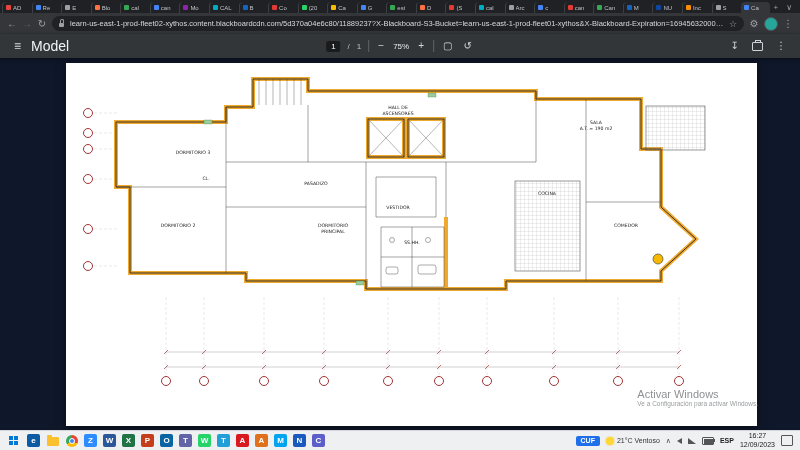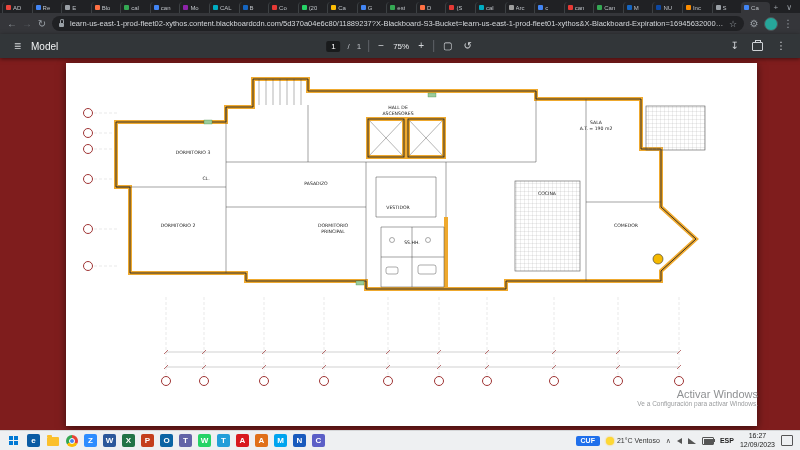--- a/index.html
+++ b/index.html
@@ -33,33 +33,33 @@
     text-overflow:ellipsis;flex:1;min-width:0;}
   .star{color:#9aa0a6;font-size:9px;flex:none;}
   .avatar{width:12px;height:12px;border-radius:50%;background:#26a69a;flex:none;border:1px solid #4e5256;}
 
   
   .pdf-toolbar{position:absolute;top:34px;left:0;right:0;height:24px;background:#323639;
     display:flex;align-items:center;padding:0 12px;color:#e8eaed;
     box-shadow:0 1px 4px rgba(0,0,0,.5);z-index:2;}
   .pt-icon{color:#d6d9dc;font-size:10px;line-height:1;padding:0 2px;}
   .pt-icon.menu{font-size:12px;margin-right:8px;}
-  .pt-title{font-size:10px;color:#f1f3f4;}
+  .pt-title{font-size:14px;color:#f1f3f4;}
   .pdf-center{position:absolute;left:50%;transform:translateX(-50%);display:flex;
     align-items:center;gap:7px;font-size:8px;}
   .page-box{background:#191b1c;padding:1px 5px;border-radius:2px;font-size:8px;color:#fff;}
   .pt-dim{color:#bdc1c6;font-size:8px;}
   .vsep{width:1px;height:12px;background:#5f6368;}
   .zoom-level{font-size:8px;color:#e8eaed;}
   .pdf-right{margin-left:auto;display:flex;align-items:center;gap:11px;}
   .print-icon{width:9px;height:7px;border:1px solid #cfd2d6;border-radius:1px;position:relative;display:inline-block;}
   .print-icon::before{content:"";position:absolute;top:-3px;left:2px;width:4px;height:2px;border:1px solid #cfd2d6;border-bottom:none;}
 
   
-  .content{position:absolute;top:58px;bottom:19px;left:0;right:0;background:#7f1d1d;overflow:hidden;text-align:right;}
+  .content{position:absolute;top:58px;bottom:19px;left:0;right:0;background:#0f172a;overflow:hidden;}
   .page{position:absolute;left:66px;top:5px;width:691px;height:363px;background:#ffffff;
     box-shadow:0 2px 8px rgba(0,0,0,.55);}
   #plan-svg{position:absolute;left:10px;top:4px;width:666px;height:340px;}
   #plan-svg .dash{stroke:#c4c4c4;stroke-width:0.4;stroke-dasharray:3 2;}
   #plan-svg .tick{stroke:#a03535;stroke-width:0.7;}
   #plan-svg .dim{stroke:#8a8a8a;stroke-width:0.4;}
   .watermark{position:absolute;right:42px;top:330px;color:#8f9193;}
   .wm1{font-size:11px;}
   .wm2{font-size:6.5px;color:#9a9c9e;}
 

